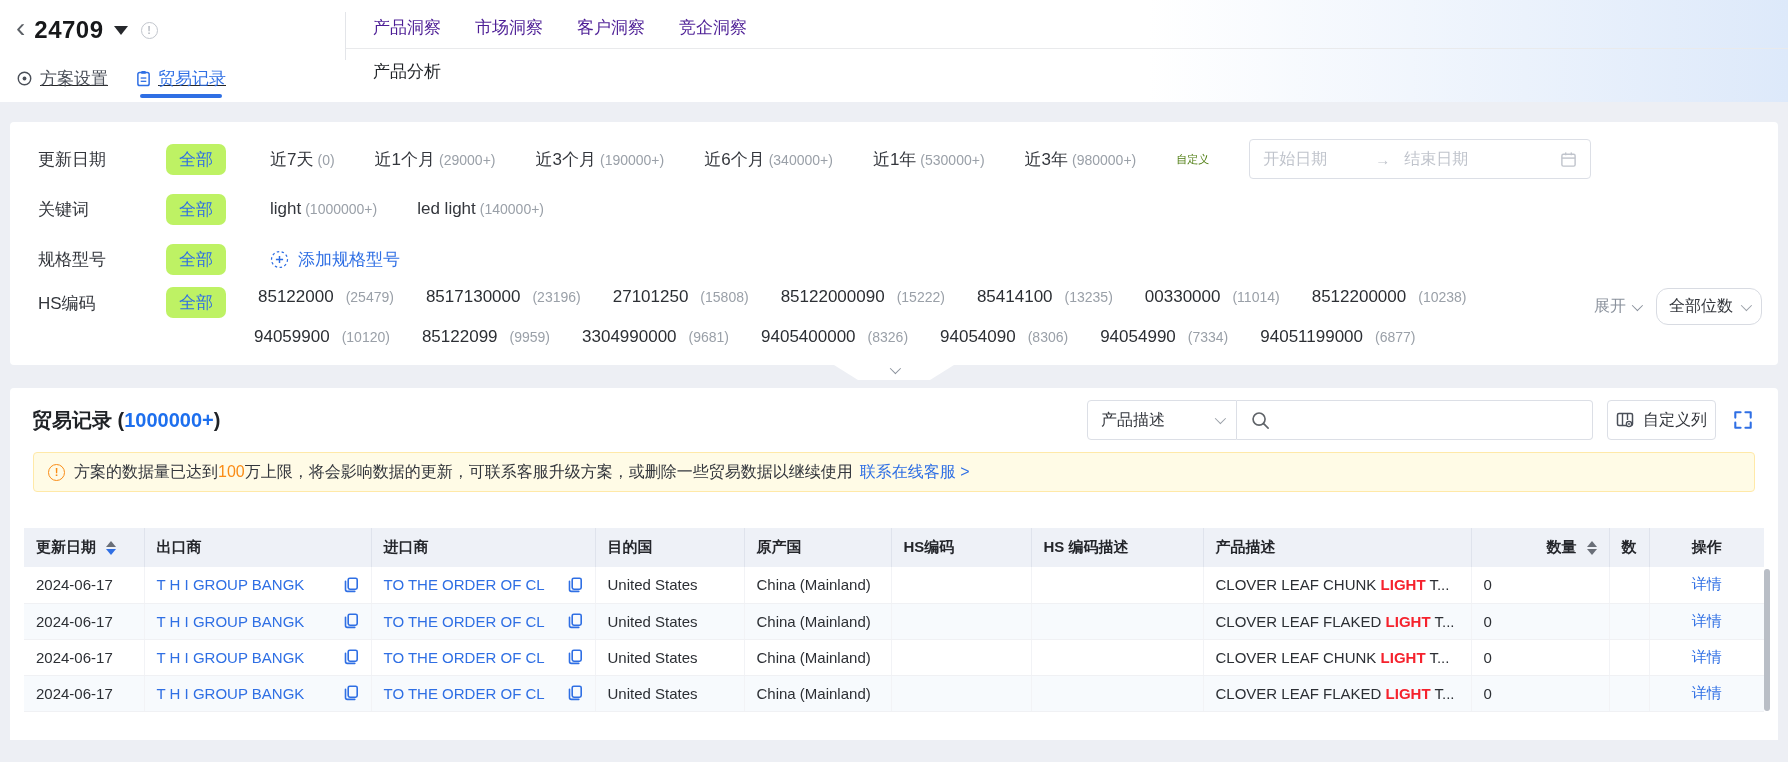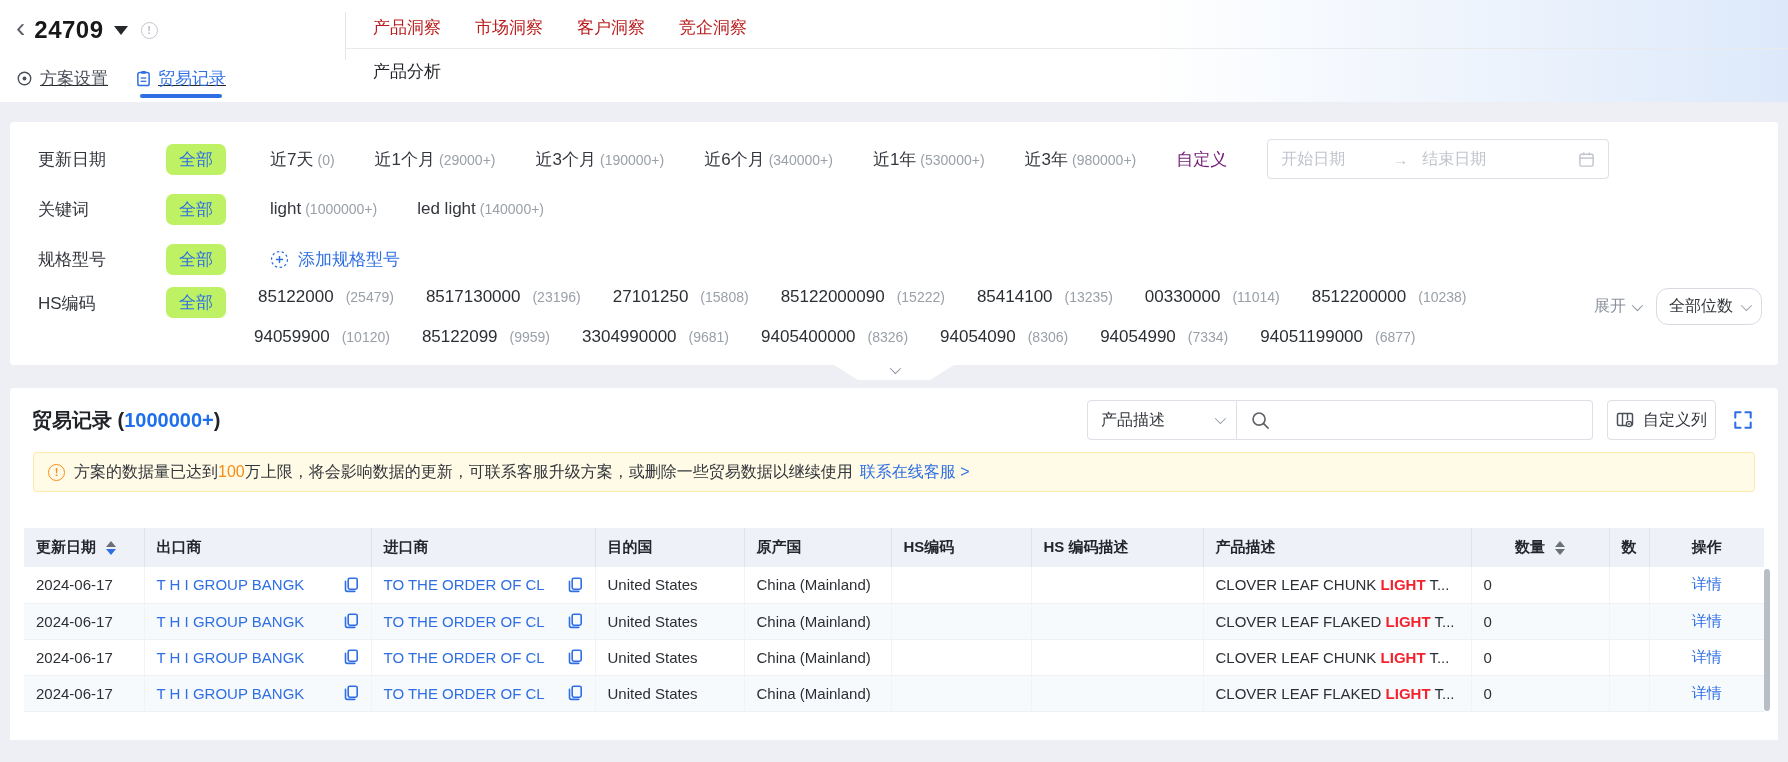--- a/index.html
+++ b/index.html
@@ -25,40 +25,40 @@
     color:#b7bbc2; font-size:11px; font-weight:bold; display:flex; align-items:center; justify-content:center; margin-left:4px;}
   .ws-tabs { display:flex; gap:28px; margin-top:8px;text-decoration:underline; }
   .ws-tab { position:relative; display:flex; align-items:center; gap:7px; font-size:17px;
     color:#4a4f58; height:44px; cursor:pointer; }
   .ws-tab.active { color:#2f6fe4; }
   .ws-tab.active::after { content:""; position:absolute; left:4px; right:4px; bottom:2px; height:4px;
     background:#2f6fe4; border-radius:2px; }
   .hdr-sep { width:1px; height:48px; background:#e3e5e9; margin-top:12px; flex:none; }
   .hdr-nav { flex:1; padding-top:6px; }
   .nav-row { display:flex; gap:34px; padding-left:27px; height:42px; align-items:center; }
-  .nav-item { font-size:17px; color:#b91c1c; cursor:pointer; }
+  .nav-item { font-size:17px; color:#4c1d95; cursor:pointer; }
   .nav-line { height:1px; background:#e9eaec; }
   .subnav-row { padding-left:27px; height:44px; display:flex; align-items:center; }
   .subnav-item { font-size:17px; color:#1f2226; cursor:pointer; }
 
   
   .filter-card { position:relative; margin:20px 10px 0; background:#fff; border-radius:4px;
     padding:12px 0 18px; }
   .f-row { display:flex; align-items:center; padding:0 28px; min-height:50px; }
   .f-row.hs { align-items:flex-start; position:relative; padding-right:320px; }
   .f-label { width:128px; flex:none; font-size:17px; color:#33363c; }
   .f-row.hs .f-label { line-height:40px; }
   .chip-all { background:#bef264; color:#2f6fe4; font-size:17px; line-height:31px; padding:0 13px;
     border-radius:7px; cursor:pointer; flex:none; }
   .f-body { flex:1; display:flex; align-items:center; column-gap:40px; flex-wrap:nowrap; }
   .f-body .chip-all { margin-right:4px; }
   .f-opt { font-size:17px; color:#33363c; display:flex; align-items:baseline; gap:4px;
     cursor:pointer; white-space:nowrap; }
   .f-count { font-size:14px; color:#9aa0a8; }
-  .custom-label { font-size:17px; color:#701a75; white-space:nowrap; cursor:pointer; }
+  .custom-label { font-size:11px; color:#4d7c0f; white-space:nowrap; cursor:pointer; }
   .date-range { display:flex; align-items:center; width:342px; height:40px; border:1px solid #dcdfe6;
     border-radius:4px; padding:0 13px; color:#c0c4cc; font-size:16px; flex:none; cursor:text; }
   .date-ph-start { width:112px; flex:none; }
   .range-arrow { color:#c0c4cc; font-size:15px; flex:none; }
   .date-ph-end { flex:1; margin-left:14px; }
   .add-spec { display:flex; align-items:center; gap:9px; color:#2f6fe4; font-size:17px; cursor:pointer; }
   .hs-lines { flex:1; display:flex; flex-direction:column; row-gap:9px; padding-top:3px; }
   .hs-line { display:flex; column-gap:32px; align-items:baseline; }
   .hs-line .chip-all { align-self:center; }
   .hs-code { font-size:17px; color:#2c2f34; display:flex; align-items:baseline; gap:12px;
@@ -105,21 +105,21 @@
   .table-wrap { margin-top:36px; position:relative; }
   table { border-collapse:collapse; table-layout:fixed; width:1740px; }
   th { background:#eef1f7; font-size:15px; font-weight:bold; color:#24262b; height:39px;
     text-align:left; padding:0 12px; border-left:1px solid #dfe3ec; white-space:nowrap; overflow:hidden; }
   th:first-child { border-left:none; }
   td { height:36px; padding:0 12px; font-size:15px; color:#2c2f34; border-bottom:1px solid #f0f1f4;
     border-left:1px solid #f2f3f6; white-space:nowrap; overflow:hidden; }
   td:first-child { border-left:none; box-shadow:8px 0 8px -6px rgba(0,0,0,.05); }
   tbody tr:nth-child(even) { background:#f7fafd; }
   .th-flex { display:flex; align-items:center; gap:10px; }
-  .th-flex.spread { justify-content:center;font-family:Liberation Mono, monospace; }
+  .th-flex.spread { justify-content:flex-end;font-family:Liberation Mono, monospace; }
   .sorter { display:flex; flex-direction:column; gap:2px; cursor:pointer; }
   .car { width:0; height:0; border-left:5px solid transparent; border-right:5px solid transparent; }
   .car.up { border-bottom:6px solid #6a6f78; }
   .car.down { border-top:6px solid #6a6f78; }
   .car.down.active { border-top-color:#2f6fe4; }
   .link { color:#2f6fe4; cursor:pointer; }
   .cell-flex { display:flex; align-items:center; justify-content:space-between; gap:8px; }
   .copy-btn { flex:none; display:flex; cursor:pointer; }
   .hl-red { color:#f5222d; font-weight:bold; }
   .op-th, .op-td { text-align:center; position:relative; }

